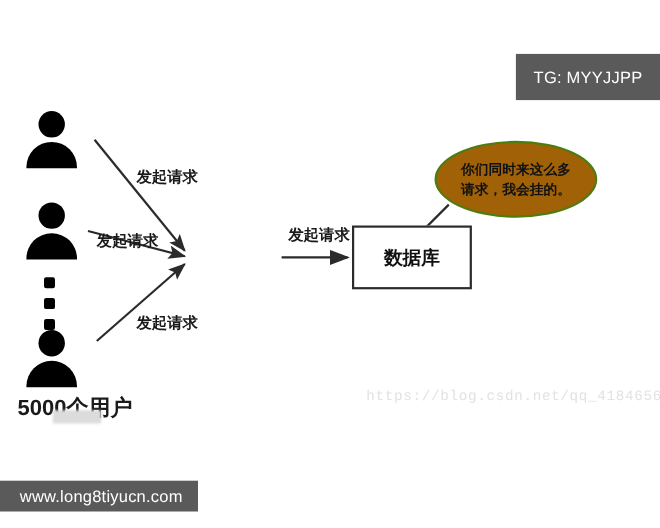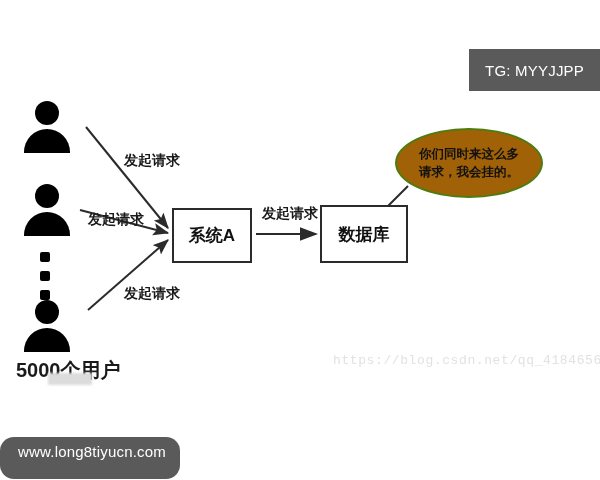--- a/index.html
+++ b/index.html
@@ -35,22 +35,21 @@
     right: 0;
     top: 12px;
     height: 42px;
     padding: 0 16px;
     margin-top: 37px;
   }
   #site-banner {
     left: 0;
     top: 437px;
     height: 28px;
-    padding: 0 14px 14px 18px;
-    border-radius: 14px;
+    padding: 0 14px 0 18px;
   }
 
   
   .user-figure {
     position: absolute;
     width: 46px;
     height: 52px;
   }
   .user-figure .head {
     position: absolute;
@@ -131,21 +130,21 @@
   }
   #system-box {
     left: 172px;
     top: 208px;
     width: 80px;
     height: 55px;
   }
   #database-box {
     left: 320px;
     top: 205px;
-    width: 88px;
+    width: 109px;
     height: 58px;
   }
 
   
   #speech-bubble {
     position: absolute;
     left: 395px;
     top: 128px;
     width: 148px;
     height: 70px;
@@ -238,20 +237,19 @@
     <line x1="256" y1="234" x2="316" y2="234" stroke="#2b2b2b" stroke-width="2" marker-end="url(#ah2)"></line>
 
     <path d="M408,186 L388,206 L404,190" fill="#ffffff" stroke="#2b2b2b" stroke-width="2" stroke-linejoin="round"></path>
   </svg>
 
   <div class="dlabel" id="req-label-1">发起请求</div>
   <div class="dlabel" id="req-label-2">发起请求</div>
   <div class="dlabel" id="req-label-3">发起请求</div>
   <div class="dlabel" id="call-db-label">发起请求</div>
 
-  <div class="pbox" id="system-box">系统A</div>
   <div class="pbox" id="database-box">数据库</div>
 
   <div id="speech-bubble">
     <div id="speech-text">你们同时来这么多请求，我会挂的。</div>
   </div>
 
 </div>
 
 </body></html>

